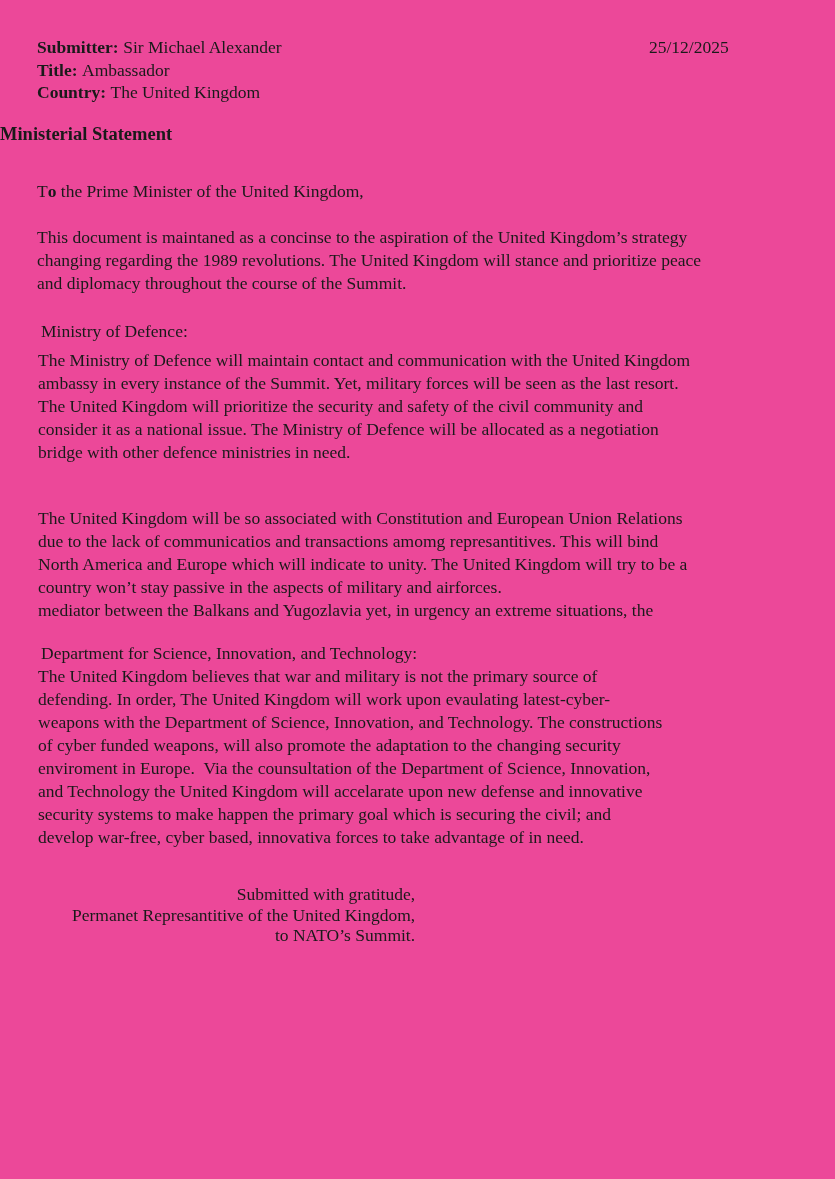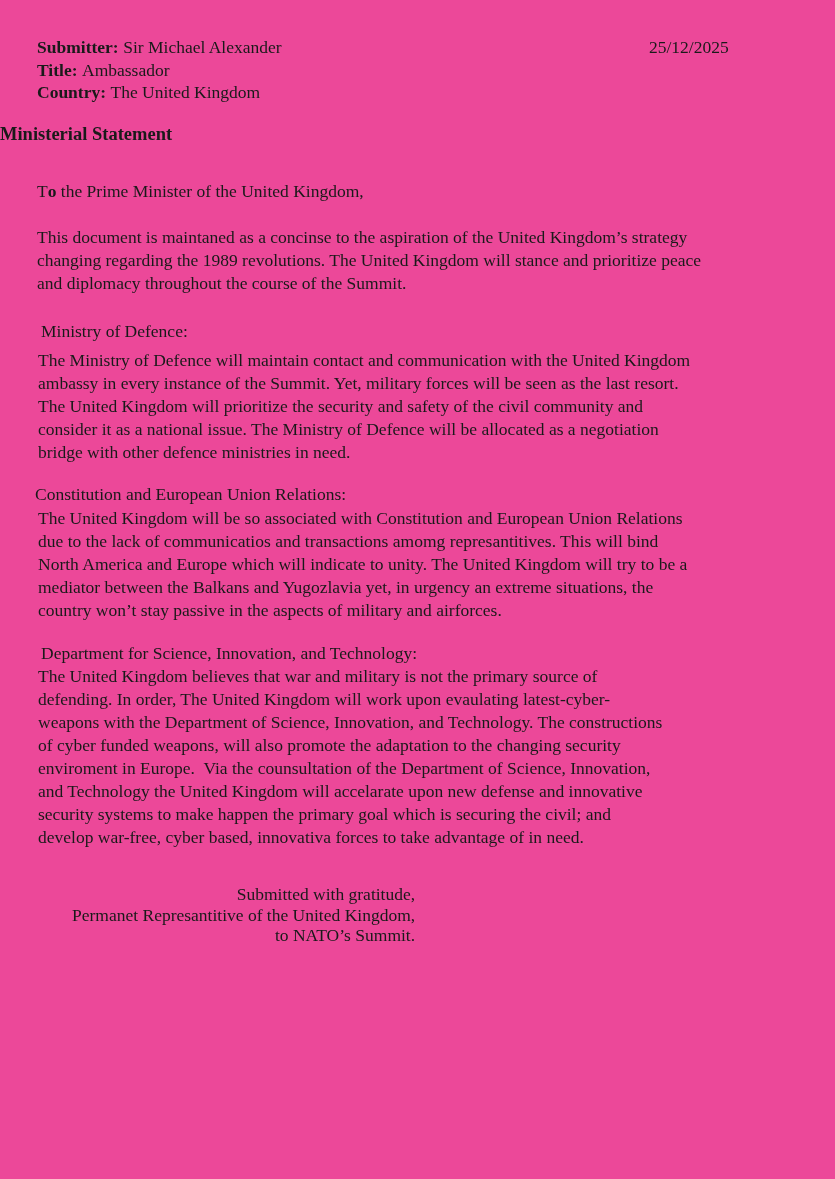--- a/index.html
+++ b/index.html
@@ -81,27 +81,26 @@
 
   <div class="abs sec-heading sec0-heading">Ministry of Defence:</div>
   <div class="abs para sec0-body">
     <div class="line">The Ministry of Defence will maintain contact and communication with the United Kingdom</div>
     <div class="line">ambassy in every instance of the Summit. Yet, military forces will be seen as the last resort.</div>
     <div class="line">The United Kingdom will prioritize the security and safety of the civil community and</div>
     <div class="line">consider it as a national issue. The Ministry of Defence will be allocated as a negotiation</div>
     <div class="line">bridge with other defence ministries in need.</div>
   </div>
 
-  <div class="abs sec-heading sec1-heading">Constitution and European Union Relations:</div>
   <div class="abs para sec1-body">
     <div class="line">The United Kingdom will be so associated with Constitution and European Union Relations</div>
     <div class="line">due to the lack of communicatios and transactions amomg represantitives. This will bind</div>
     <div class="line">North America and Europe which will indicate to unity. The United Kingdom will try to be a</div>
+    <div class="line">country won’t stay passive in the aspects of military and airforces.</div>
     <div class="line">mediator between the Balkans and Yugozlavia yet, in urgency an extreme situations, the</div>
-    <div class="line">country won’t stay passive in the aspects of military and airforces.</div>
   </div>
 
   <div class="abs sec-heading sec2-heading">Department for Science, Innovation, and Technology:</div>
   <div class="abs para sec2-body">
     <div class="line">The United Kingdom believes that war and military is not the primary source of</div>
     <div class="line">defending. In order, The United Kingdom will work upon evaulating latest-cyber-</div>
     <div class="line">weapons with the Department of Science, Innovation, and Technology. The constructions</div>
     <div class="line">of cyber funded weapons, will also promote the adaptation to the changing security</div>
     <div class="line">enviroment in Europe.  Via the counsultation of the Department of Science, Innovation,</div>
     <div class="line">and Technology the United Kingdom will accelarate upon new defense and innovative</div>

